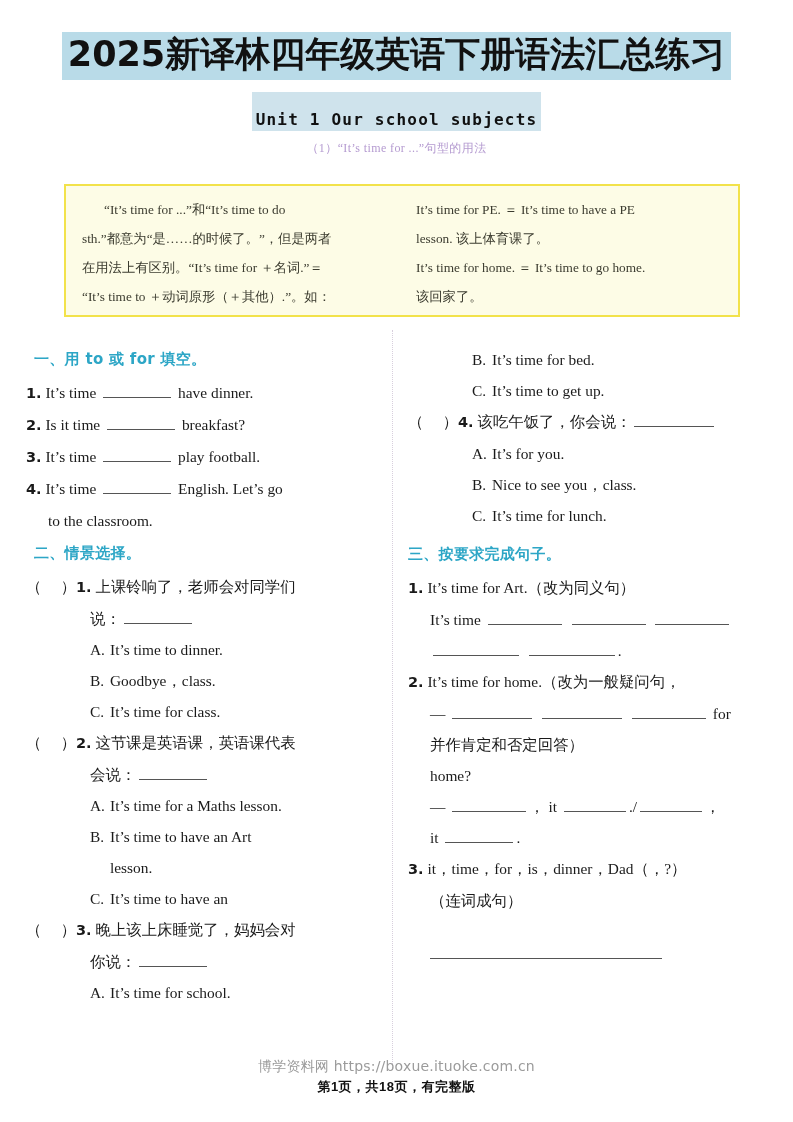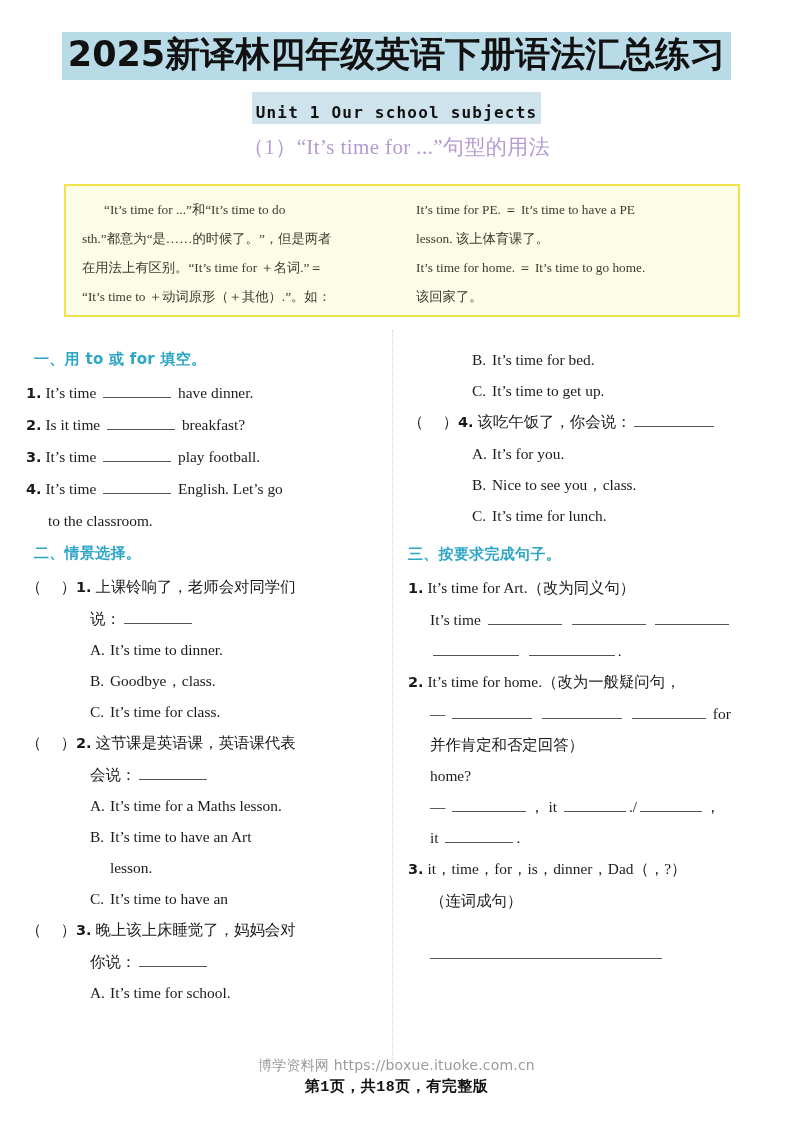--- a/index.html
+++ b/index.html
@@ -27,28 +27,28 @@
     color:#111111;
   }
   .unit-wrap{text-align:center;margin-top:12px;}
   .unit-title{
     display:inline-block;
     background:#cfe3ec;
     font-family:"DejaVu Sans Mono", monospace;
     font-weight:700;
     font-size:16px;
     letter-spacing:1.2px;
-    padding:11px 4px 2px 4px;
+    padding:18px 4px 2px 4px;
     color:#111111;
   }
   .sub-title{
     text-align:center;
     margin-top:9px;
     font-family:"Liberation Serif", serif;
-    font-size:21px;
+    font-size:12px;
     color:#b49ad0;
     letter-spacing:.4px;
   }
 
   
   .yellow-box{
     position:absolute;
     left:64px;top:184px;width:676px;height:133px;
     border:2px solid #f2e24a;
     background:#fdfce6;
@@ -120,23 +120,23 @@
     position:absolute;left:0;right:0;bottom:26px;text-align:center;
   }
   .watermark{
     font-family:"DejaVu Sans", sans-serif;
     font-size:14px;
     color:#9b9b9b;
     letter-spacing:.2px;
   }
   .pageinfo{
     margin-top:2px;
-    font-family:Liberation Mono, monospace;
+    font-family:Liberation Sans, sans-serif;
     font-weight:700;
-    font-size:15px;
+    font-size:13px;
     color:#111111;
     letter-spacing:.5px;
   }
 </style>
 </head>
 <body>
 
 <div class="page">
 
   <div class="title-wrap">

